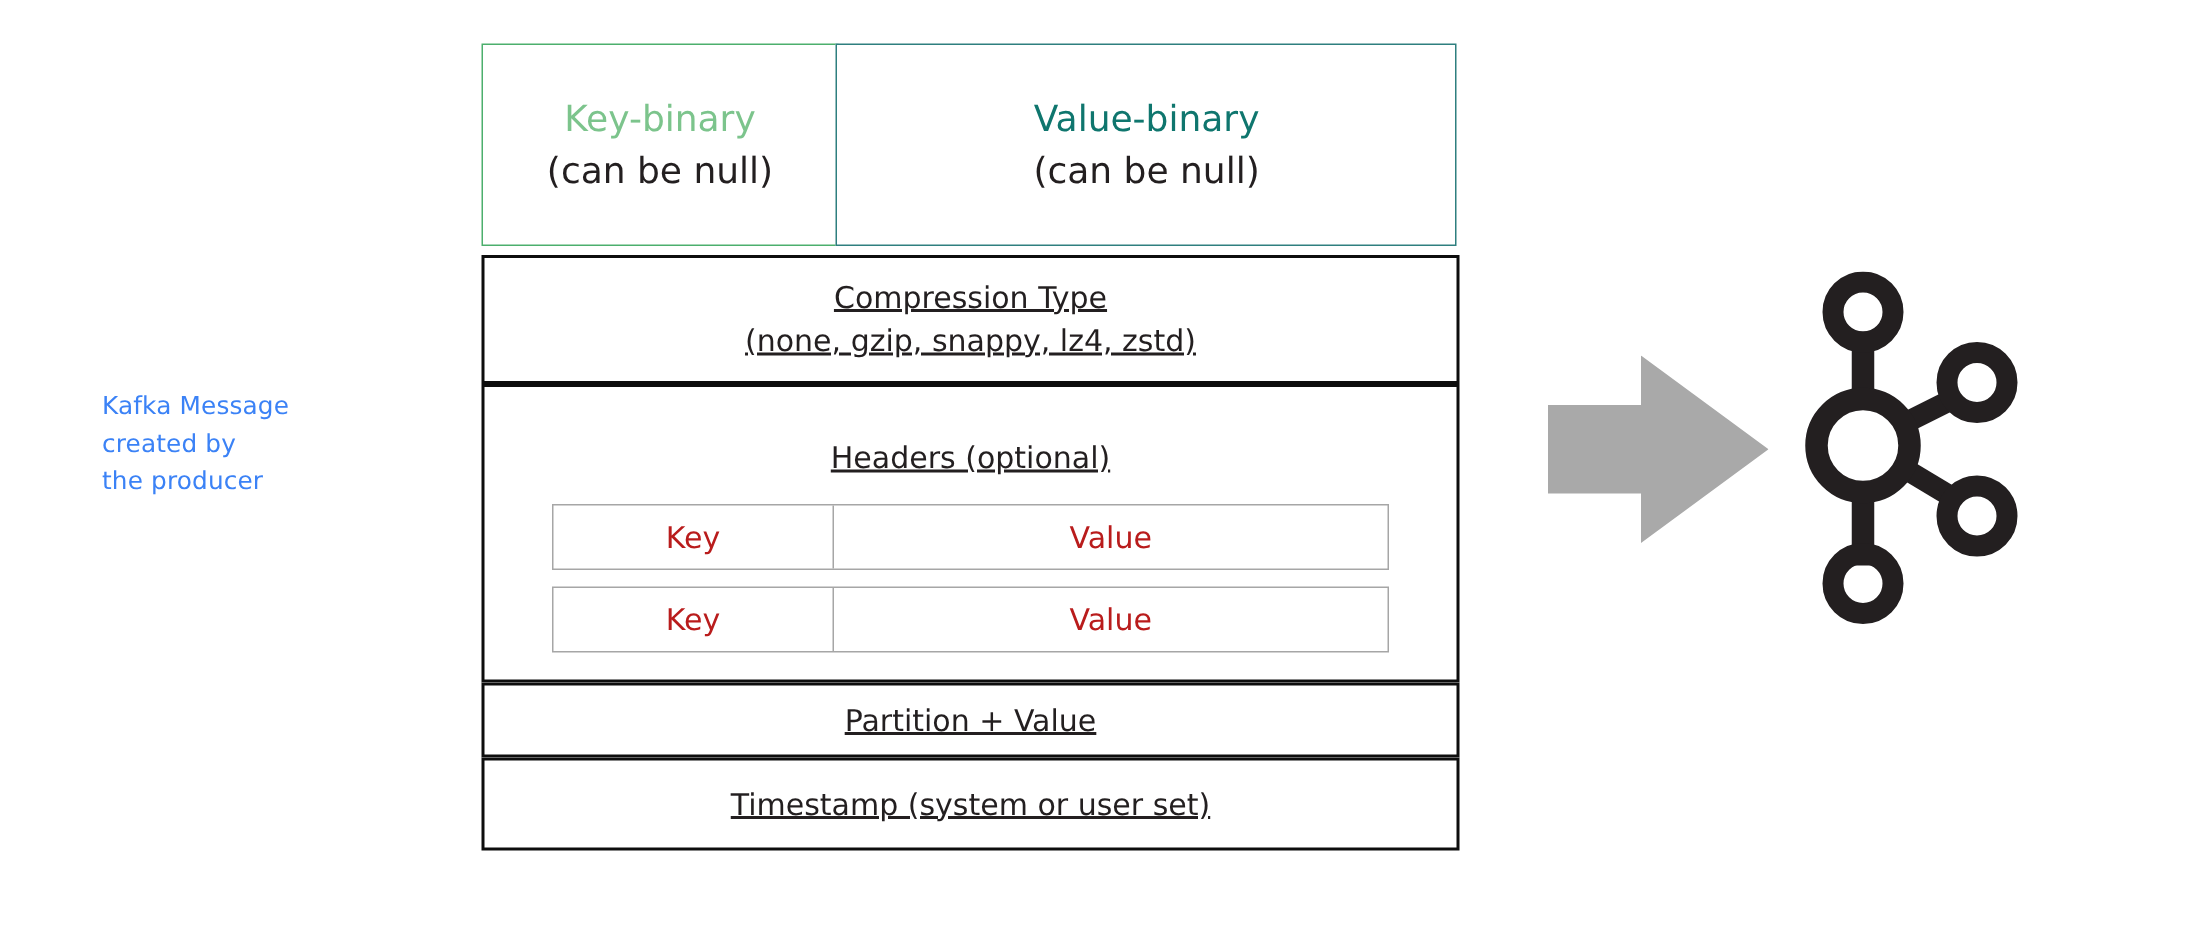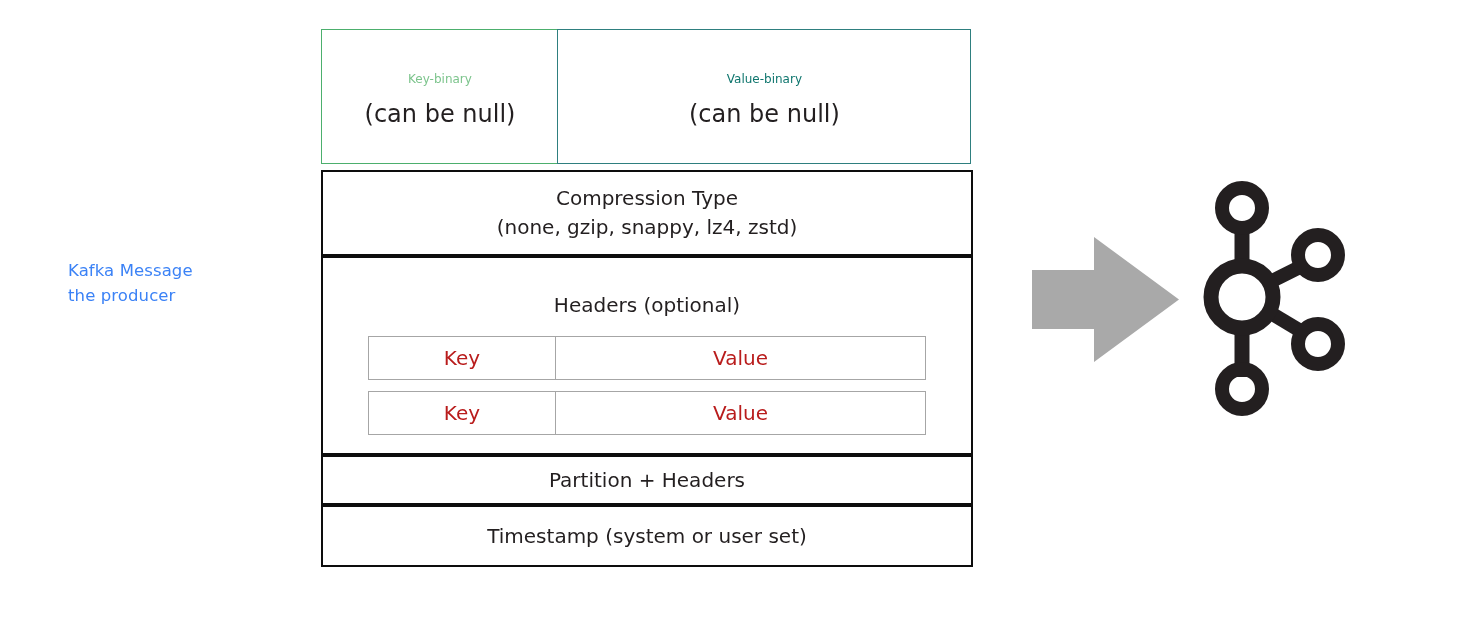--- a/index.html
+++ b/index.html
@@ -58,21 +58,21 @@
   .kv-key {
     width: 238px;
     border: 1.6px solid #4caf6d;
   }
   .kv-val {
     width: 414px;
     border: 1.8px solid #2e7f7f;
     margin-left: -1.6px;
   }
   .kv-title {
-    font-size: 12px;
+    font-size: 24px;
     line-height: 28px;
     margin-bottom: 7px;
   }
   .kv-key .kv-title { color: #7cc48c; }
   .kv-val .kv-title { color: #0f766e; }
   .kv-sub {
     font-size: 24px;
     line-height: 28px;
     color: #231f20;
   }
@@ -88,20 +88,21 @@
     display: flex;
     flex-direction: column;
     align-items: center;
     justify-content: center;
   }
   .band-line {
     font-size: 20px;
     line-height: 29px;
     color: #231f20;
     white-space: nowrap;
+    text-decoration: underline;
   }
 
   #band-compression { top: 141px;  height: 86px; }
   #band-headers     { top: 227px;  height: 199px; justify-content: center; }
   #band-partition   { top: 426px;  height: 50px; }
   #band-timestamp   { top: 476px;  height: 62px; }
 
   
   #band-headers .band-line { margin-top: 14px; }
   .hdr-table {
@@ -141,20 +142,21 @@
     top: 181px;
     width: 152px;
     height: 236px;
   }
 </style>
 </head>
 <body>
 
 <div id="caption">
   <span class="cap-line">Kafka Message</span>
+  <span class="cap-line">created by</span>
   <span class="cap-line">the producer</span>
 </div>
 
 <div id="record">
 
   <div class="kv-row">
     <div class="kv-cell kv-key">
       <div class="kv-title">Key-binary</div>
       <div class="kv-sub">(can be null)</div>
     </div>
@@ -177,21 +179,21 @@
       <div class="hdr-cell hdr-val">Value</div>
     </div>
 
     <div class="hdr-table">
       <div class="hdr-cell hdr-key">Key</div>
       <div class="hdr-cell hdr-val">Value</div>
     </div>
   </div>
 
   <div class="band" id="band-partition">
-    <div class="band-line">Partition + Headers</div>
+    <div class="band-line">Partition + Value</div>
   </div>
 
   <div class="band" id="band-timestamp">
     <div class="band-line">Timestamp (system or user set)</div>
   </div>
 
 </div>
 
 <div id="arrow">
   <svg width="147" height="125" viewBox="0 0 147 125" xmlns="http://www.w3.org/2000/svg">

